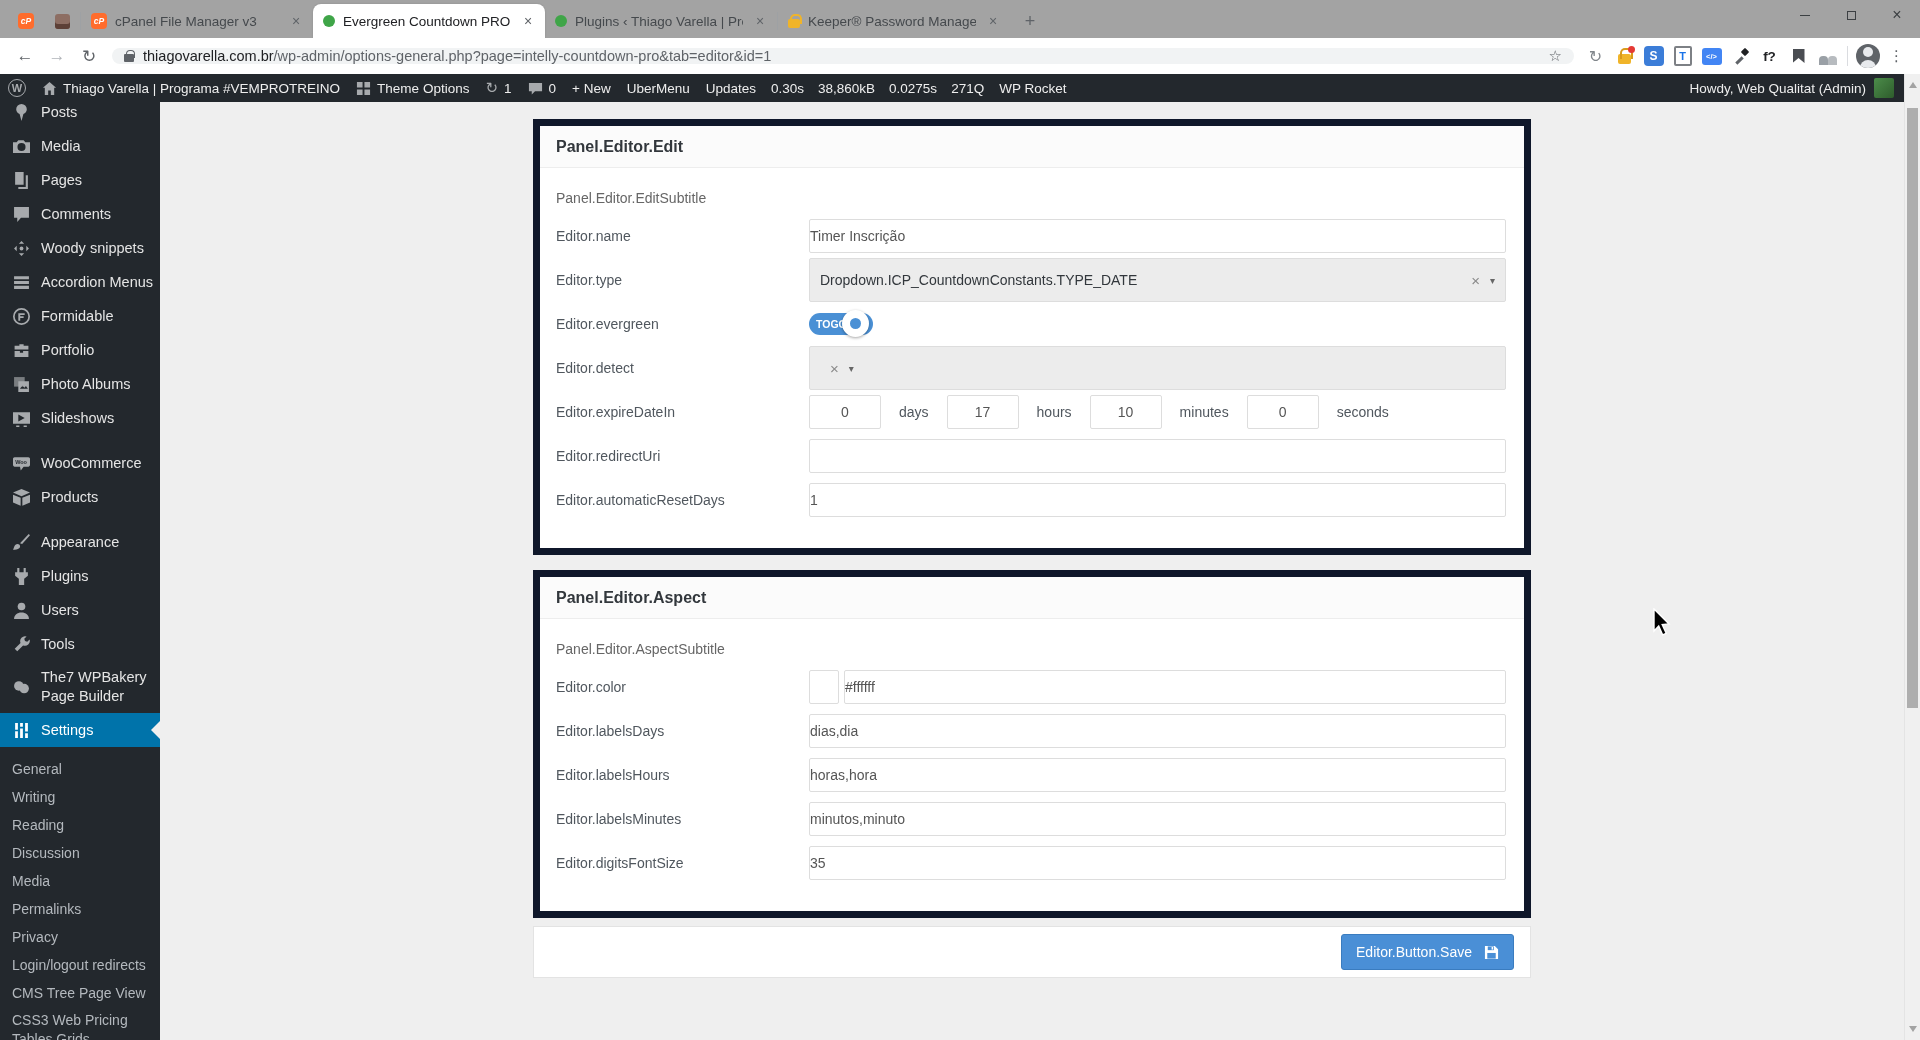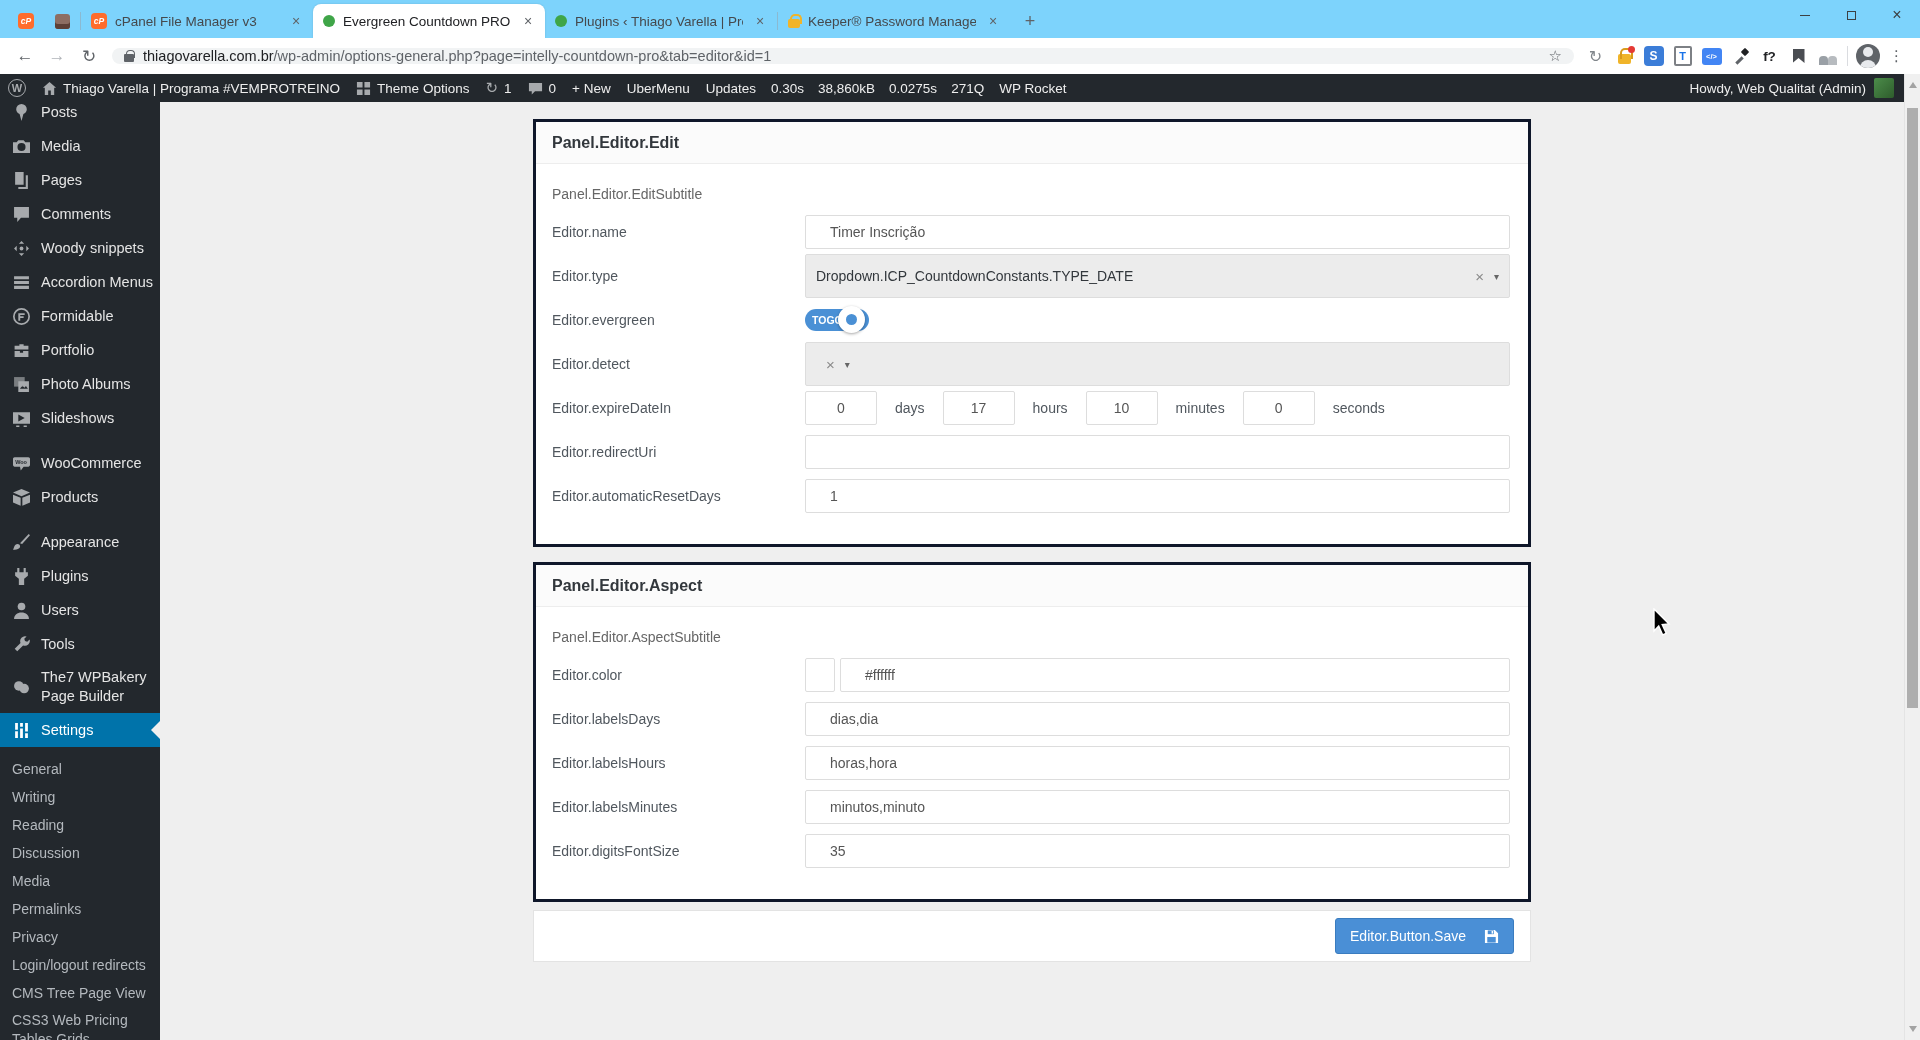--- a/index.html
+++ b/index.html
@@ -1,21 +1,21 @@
 <!DOCTYPE html>
 <html><head>
 <meta charset="utf-8">
 <style>
   *{box-sizing:border-box;margin:0;padding:0}
   html,body{width:1920px;height:1040px;overflow:hidden}
   body{font-family:"Liberation Sans","DejaVu Sans",sans-serif}
   .screen{position:relative;width:1920px;height:1040px;background:#efefef;overflow:hidden}
 
   
-  .tabstrip{position:absolute;left:0;top:0;right:0;height:38px;background:#7dd3fc;display:flex;align-items:flex-end;padding-left:8px}
+  .tabstrip{position:absolute;left:0;top:0;right:0;height:38px;background:#a3a3a3;display:flex;align-items:flex-end;padding-left:8px}
   .tab{height:34px;display:flex;align-items:center;gap:8px;padding:0 8px 0 10px;width:232px;font-size:13.5px;color:#45494d;position:relative;border-top-left-radius:8px;border-top-right-radius:8px}
   .tab.active{background:#fff;color:#202124;box-shadow:0 0 2px rgba(0,0,0,.15)}
   .tab .ttl{flex:1;white-space:nowrap;overflow:hidden}
   .tab .tclose{width:18px;height:18px;border-radius:50%;display:flex;align-items:center;justify-content:center;color:#5f6368;font-size:14px;flex:none}
   .tab .tclose::before{content:"×"}
   .pinned{width:36px;height:34px;display:flex;align-items:center;justify-content:center}
   .tabsep{width:1px;height:18px;background:#9aa0a6;opacity:.5;margin-bottom:8px}
   .favdot{width:12px;height:12px;border-radius:50%;flex:none}
   .fav-green{background:#3fa548}
   .fav-cp{width:16px;height:16px;border-radius:4px;background:#ff6c2c;color:#fff;font-weight:bold;font-size:8.5px;display:flex;align-items:center;justify-content:center;font-style:italic;flex:none}
@@ -87,46 +87,46 @@
   .mi.gaptop{margin-top:11px}
   .mi.active{background:#0073aa;color:#fff}
   .mi.active svg{fill:#fff}
   .mi.active::after{content:"";position:absolute;right:0;top:50%;margin-top:-9px;border:9px solid transparent;border-right-color:#efefef}
   .submenu{padding-top:8px}
   .smi{padding:0 12px;height:28px;display:flex;align-items:center;font-size:14px;color:#b4b9be;white-space:nowrap}
   .smi.two{height:44px;white-space:normal;line-height:19px;align-items:flex-start;padding-top:4px}
 
   
   .content{position:absolute;left:160px;top:102px;right:16px;bottom:0;overflow:hidden}
-  .card{width:998px;margin:0 auto;background:#fff;border:3px solid #0f172a}
+  .card{width:998px;margin:0 auto;background:#fff;border:7px solid #0f172a}
   .card.first{margin-top:17px}
   .card.second{margin-top:15px}
   .chead{height:42px;background:#fbfbfb;border-bottom:1px solid #ededed;display:flex;align-items:center;padding:0 16px;font-weight:bold;font-size:16px;color:#32373c}
   .cbody{padding:10px 18px 26px 16px}
   .subtitle{color:#666;font-size:14px;padding:12px 0 8px}
   .frow{display:flex;align-items:center;min-height:44px}
   .flabel{width:253px;flex:none;font-size:14px;color:#50575e}
   .fctrl{flex:1;display:flex;align-items:center;min-width:0}
-  .txt{width:100%;height:34px;border:1px solid #ddd;border-radius:2px;padding:0 24px;font-size:14px;color:#555;background:#fff;font-family:inherit;outline:none}
+  .txt{width:100%;height:34px;border:1px solid #ddd;border-radius:2px;padding:0 0;font-size:14px;color:#555;background:#fff;font-family:inherit;outline:none}
   .selectbox{width:100%;height:44px;background:#ececec;border:1px solid #ddd;border-radius:2px;display:flex;align-items:center;padding:0 10px;font-size:14px;color:#32373c;cursor:default}
   .selectbox .sval{flex:1;white-space:nowrap;overflow:hidden}
   .clear-x{color:#8a8a8a;font-size:15px;padding:0 10px}
   .clear-x::before{content:"×"}
   .caret{color:#666;font-size:10px}
   .caret::before{content:"▾"}
   .toggle{position:relative;width:64px;height:22px;border-radius:12px;background:#4a90d5;color:#fff;font-size:10.5px;font-weight:bold;display:flex;align-items:center;padding-left:7px;overflow:visible;cursor:default}
   .toggle .ttext{white-space:nowrap;overflow:hidden;width:52px}
   .knob{position:absolute;left:33px;top:-3px;width:27px;height:27px;background:#fff;border-radius:50%;box-shadow:0 1px 3px rgba(0,0,0,.35);display:flex;align-items:center;justify-content:center}
   .knob::after{content:"";width:11px;height:11px;border-radius:50%;background:#4a90d5}
   .mini{width:72px;height:34px;border:1px solid #ddd;border-radius:2px;text-align:center;font-size:14px;color:#555;font-family:inherit;outline:none}
   .unit{font-size:14px;color:#50575e;margin:0 18px;white-space:nowrap}
   .unit.last{margin-right:0}
   .swatch{width:30px;height:34px;border:1px solid #ddd;border-radius:2px;background:#fff;margin-right:5px;flex:none}
   .savebar{width:998px;margin:8px auto 0;height:52px;background:#fff;border:1px solid #e3e3e3;display:flex;align-items:center;justify-content:flex-end;padding:0 16px}
-  .savebtn{background:#4a8fd6;border:1px solid #3a7cbf;color:#fff;height:36px;padding:0 14px;border-radius:3px;font-size:14px;display:flex;align-items:center;gap:18px;font-family:inherit;cursor:pointer}
+  .savebtn{background:#4a8fd6;border:1px solid #3a7cbf;color:#fff;height:36px;padding:0 14px;border-radius:3px;font-size:14px;display:flex;align-items:center;gap:12px;font-family:inherit;cursor:pointer}
   .savebtn svg{width:15px;height:15px}
 
   
   .scrollbar{position:absolute;right:0;top:74px;width:16px;bottom:0;background:#f0f0f0;border-left:1px solid #e4e4e4}
   .sb-thumb{position:absolute;left:2px;right:2px;top:34px;height:600px;background:#aeaeae}
   .sb-up,.sb-down{position:absolute;left:4px;width:0;height:0;border-left:4px solid transparent;border-right:4px solid transparent}
   .sb-up{top:8px;border-bottom:6px solid #a3a3a3}
   .sb-down{bottom:8px;border-top:6px solid #a3a3a3}
 
   

